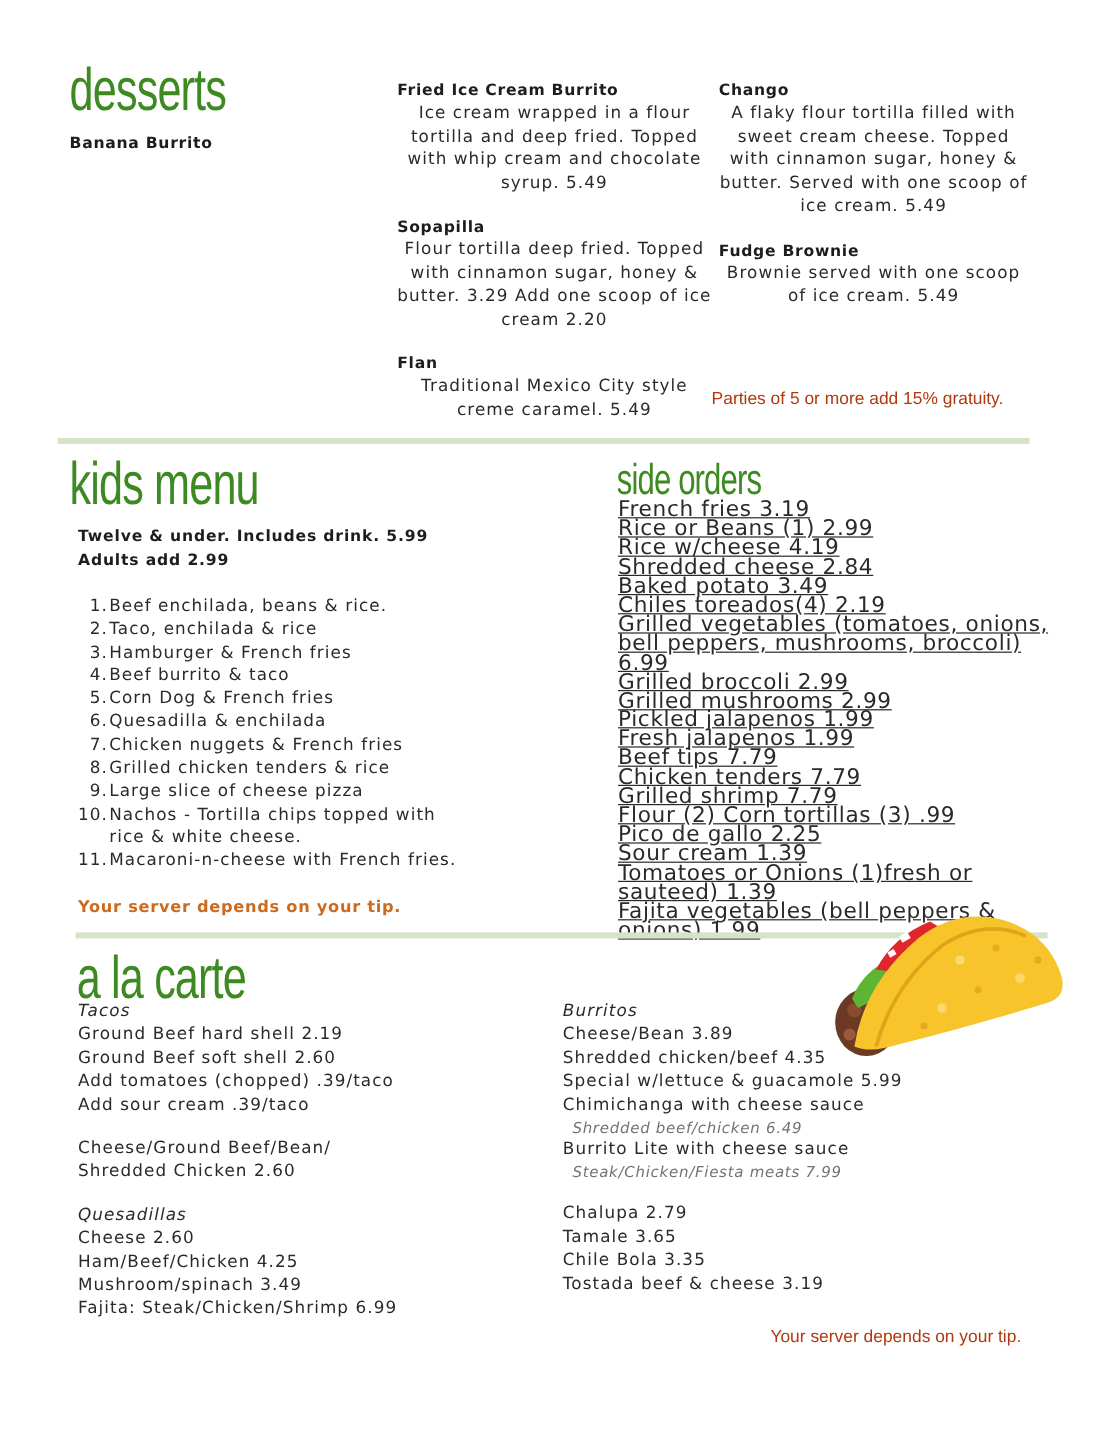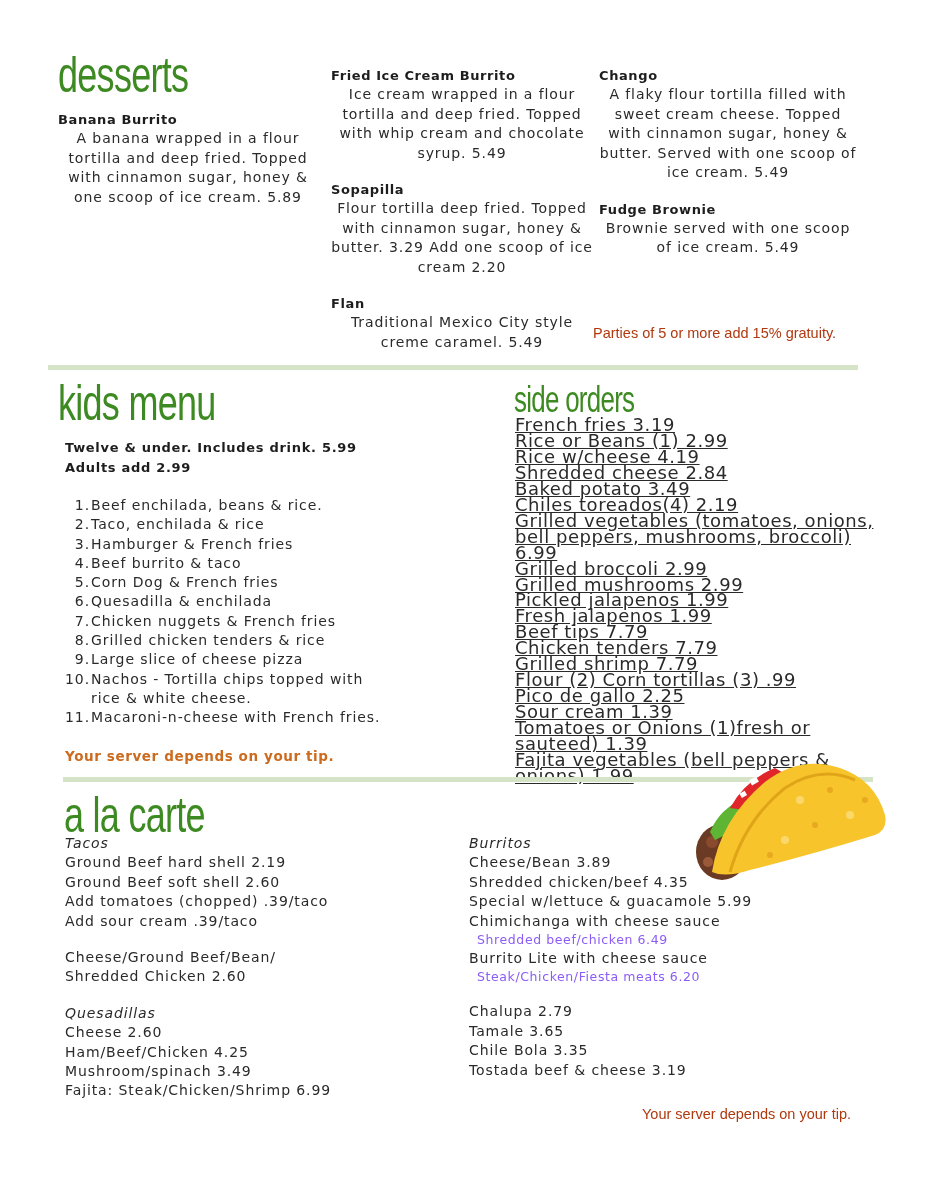--- a/index.html
+++ b/index.html
@@ -27,33 +27,32 @@
   .tip-bottom { font-family: "Liberation Sans", sans-serif; font-size: 14.5px; color: #b0380e; }
   .kids-note { font-size: 13px; font-weight: bold; letter-spacing: 0.7px; line-height: 19.5px; color: #1d1d1d; }
   .kids-list { margin: 0; padding: 0; list-style: none; }
   .kids-list li { display: flex; font-size: 14px; letter-spacing: 0.9px; line-height: 19.3px; color: #2a2a2a; }
   .kids-num { width: 26px; text-align: right; flex: 0 0 26px; }
   .kids-text { padding-left: 1px; }
   .side-list { margin: 0; padding: 0; list-style: none; }
   .side-list li { font-size: 18px; letter-spacing: 0.55px; line-height: 15.95px; color: #2a2a2a; text-decoration: underline; }
   .carte-cat { font-style: italic; font-size: 14px; letter-spacing: 0.9px; line-height: 19.4px; color: #2a2a2a; }
   .carte-line { font-size: 14px; letter-spacing: 0.9px; line-height: 19.4px; color: #2a2a2a; }
-  .carte-sub { font-size: 12.5px; letter-spacing: 0.6px; line-height: 17.5px; color: #8b5cf6; padding-left: 8px; }
+  .carte-sub { font-size: 12.5px; letter-spacing: 0.6px; line-height: 17.5px; color: #737373; padding-left: 8px; font-style: italic; }
   .carte-group { margin-bottom: 17px; }
   .taco { position: absolute; left: 690px; top: 760px; width: 200px; height: 125px; }
 </style>
 </head>
 <body>
 
 <h1 class="section-title title-big" style="left:58px; top:48px;">desserts</h1>
 
 <div class="col" style="left:58px; top:110px; width:260px;">
   <div class="dessert-item">
     <div class="item-name">Banana Burrito</div>
-    <div class="item-desc">A banana wrapped in a flour tortilla and deep fried. Topped with cinnamon sugar, honey &amp; one scoop of ice cream. 5.89</div>
   </div>
 </div>
 
 <div class="col" style="left:331px; top:66px; width:262px;">
   <div class="dessert-item">
     <div class="item-name">Fried Ice Cream Burrito</div>
     <div class="item-desc">Ice cream wrapped in a flour tortilla and deep fried. Topped with whip cream and chocolate syrup. 5.49</div>
   </div>
   <div class="dessert-item">
     <div class="item-name">Sopapilla</div>
@@ -214,21 +213,21 @@
 
 <div class="col" style="left:425px; top:834px; width:300px;margin-left:44px;">
   <div class="carte-group">
     <div class="carte-cat">Burritos</div>
     <div class="carte-line">Cheese/Bean 3.89</div>
     <div class="carte-line">Shredded chicken/beef 4.35</div>
     <div class="carte-line">Special w/lettuce &amp; guacamole 5.99</div>
     <div class="carte-line">Chimichanga with cheese sauce</div>
     <div class="carte-sub">Shredded beef/chicken 6.49</div>
     <div class="carte-line">Burrito Lite with cheese sauce</div>
-    <div class="carte-sub">Steak/Chicken/Fiesta meats 6.20</div>
+    <div class="carte-sub">Steak/Chicken/Fiesta meats 7.99</div>
   </div>
   <div class="carte-group" style="margin-top:10px;">
     <div class="carte-line">Chalupa 2.79</div>
     <div class="carte-line">Tamale 3.65</div>
     <div class="carte-line">Chile Bola 3.35</div>
     <div class="carte-line">Tostada beef &amp; cheese 3.19</div>
   </div>
 </div>
 
 <div class="abs tip-bottom" style="left:642px; top:1106px;">Your server depends on your tip.</div>

